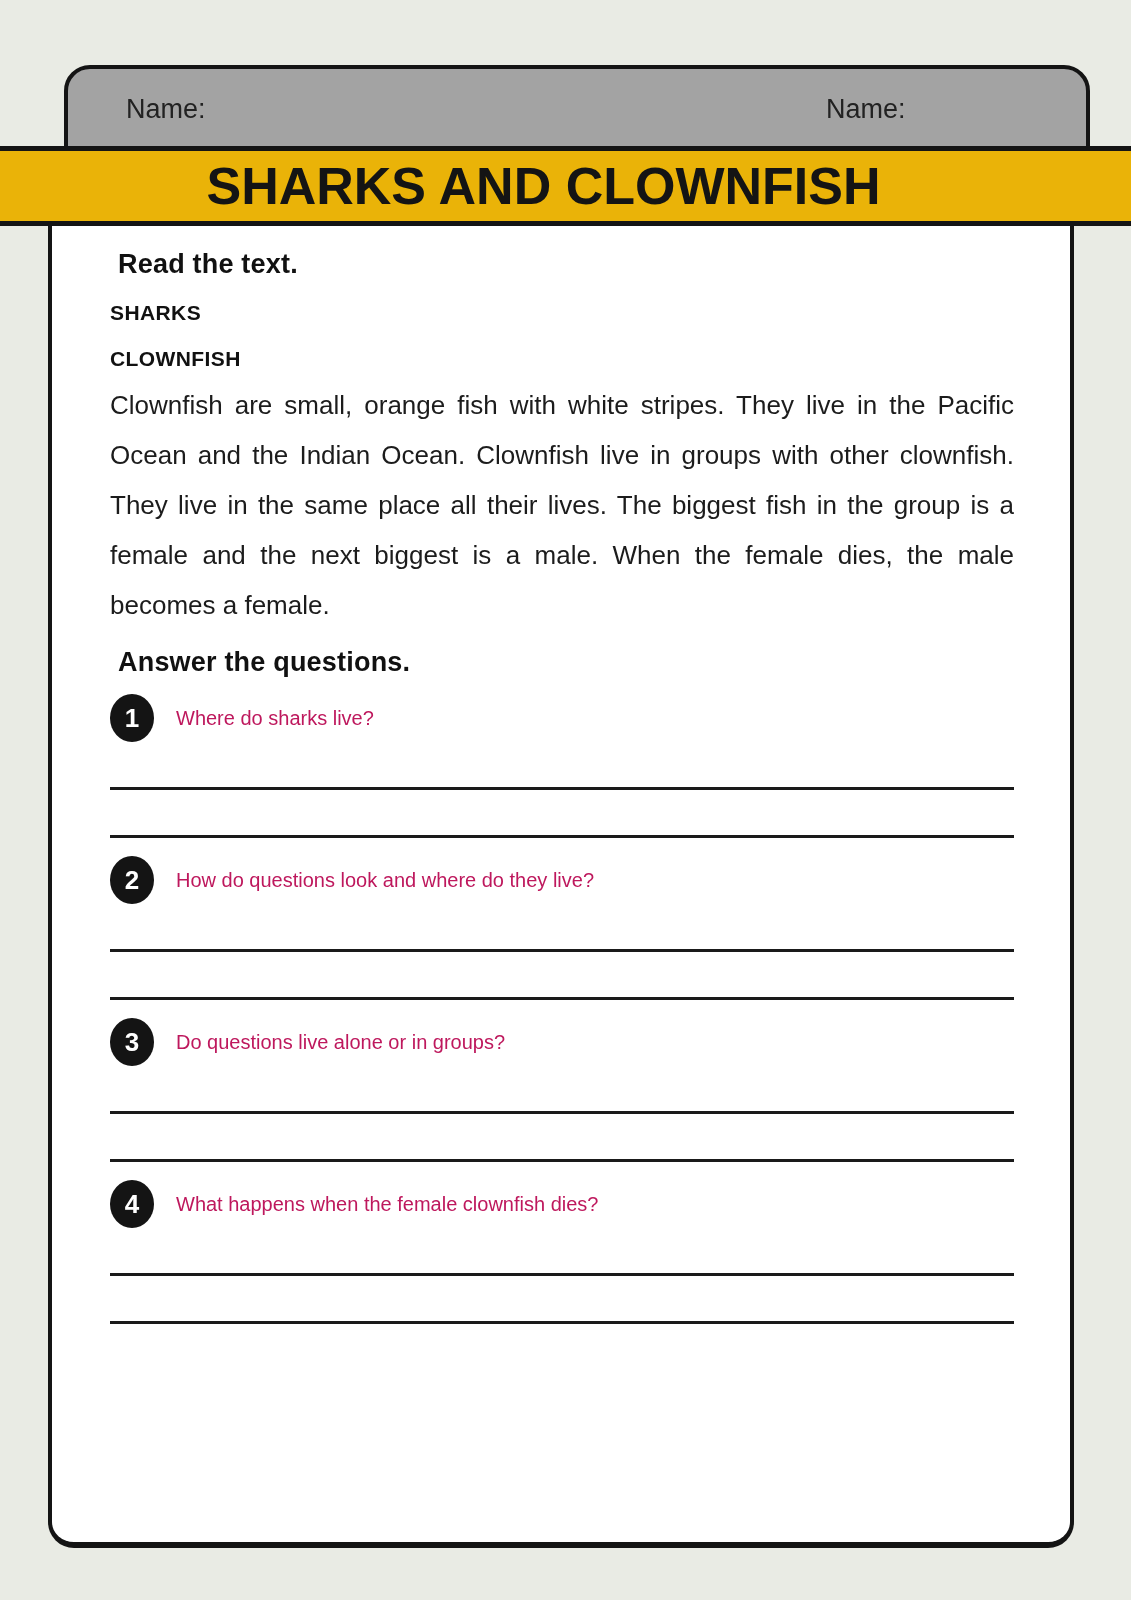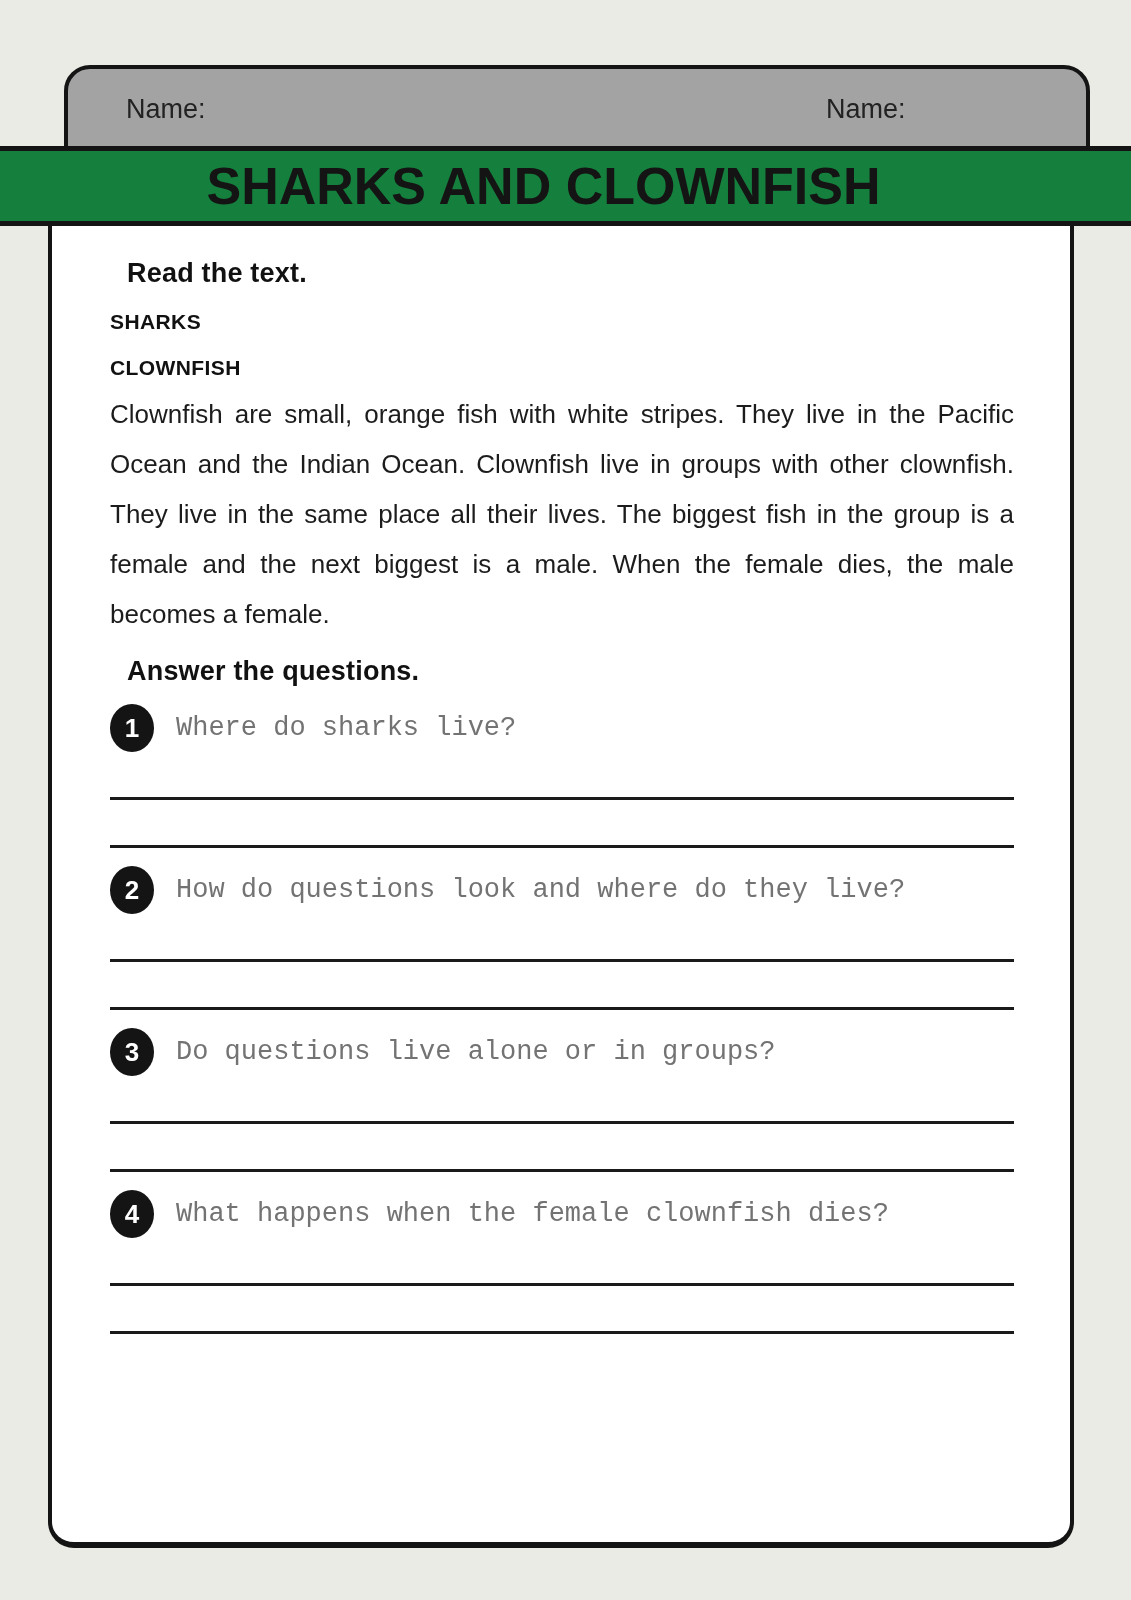--- a/index.html
+++ b/index.html
@@ -33,21 +33,21 @@
     font-size: 27px; color: #222222;
   }
   .nd-label.name { left: 58px; }
   .nd-label.date { left: 758px; }
   
   .title-band {
     position: absolute;
     left: 0; top: 146px;
     width: 1131px; height: 80px;
     box-sizing: border-box;
-    background: #15803d;
+    background: #eab308;
     border-top: 5px solid #141414;
     border-bottom: 5px solid #141414;
     display: flex; align-items: center; justify-content: center;
     z-index: 2;
   }
   .worksheet-title {
     margin: 0;
     transform: translateX(-22px);
     font-size: 52px;
     font-weight: 900;
@@ -63,21 +63,21 @@
     box-sizing: border-box;
     background: #ffffff;
     border: 4px solid #141414;
     border-top: none;
     border-bottom-width: 6px;
     border-radius: 0 0 26px 26px;
     padding: 14px 56px 0 58px;
     z-index: 1;
   }
   .instr {
-    margin: 17px;
+    margin: 8px;
     font-size: 27px; font-weight: bold;
     line-height: 32px; letter-spacing: 0.2px;
     color: #111111;
   }
   .instr.answer { margin-top: 16px; }
   .sec-head {
     margin: 20px 0 0 0;
     font-size: 21px; font-weight: bold;
     line-height: 26px; letter-spacing: 0.4px;
     color: #111111;
@@ -96,21 +96,21 @@
     gap: 22px; height: 48px;
   }
   .q-num {
     flex: 0 0 44px;
     width: 44px; height: 48px;
     border-radius: 50%;
     background: #141414; color: #ffffff;
     font-size: 26px; font-weight: bold;
     display: flex; align-items: center; justify-content: center;
   }
-  .q-text { font-size: 27px; color: #737373; font-family: Liberation Mono, monospace; }
+  .q-text { font-size: 20px; color: #be185d; }
   .answer-line {
     height: 45px;
     border-bottom: 3px solid #1a1a1a;
   }
 </style>
 </head>
 <body>
 
 <div class="page">
 

